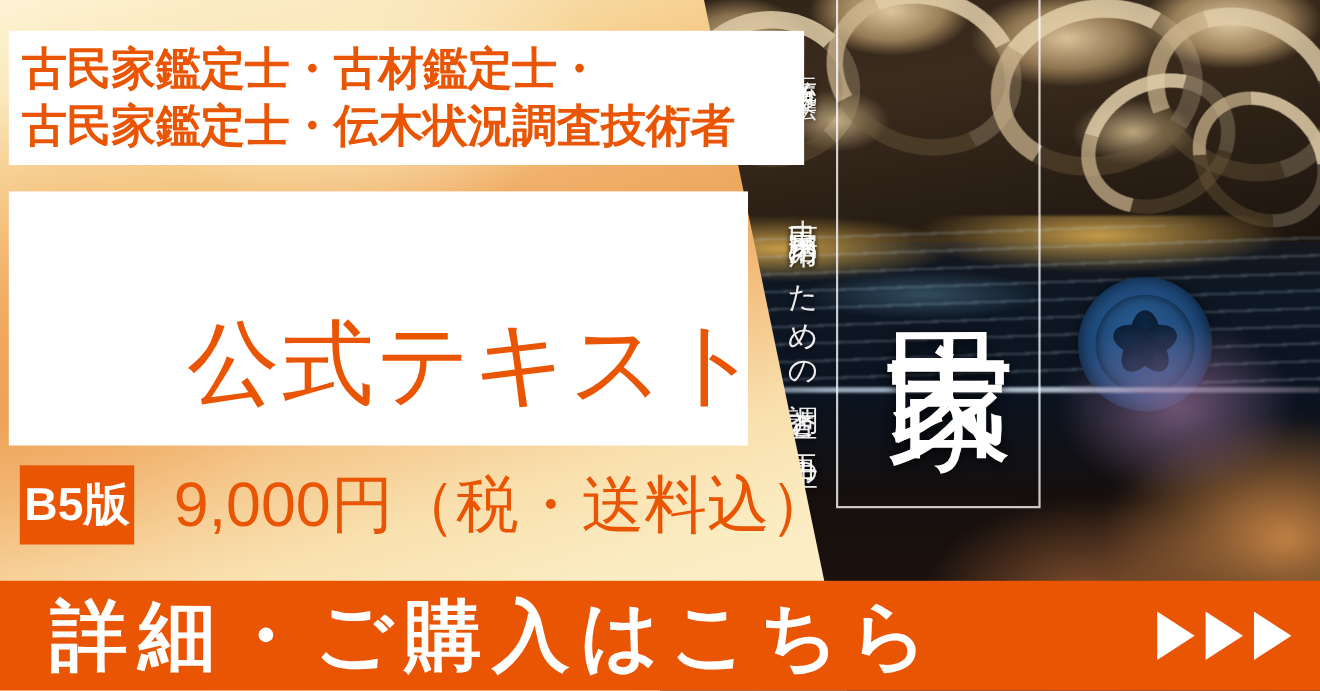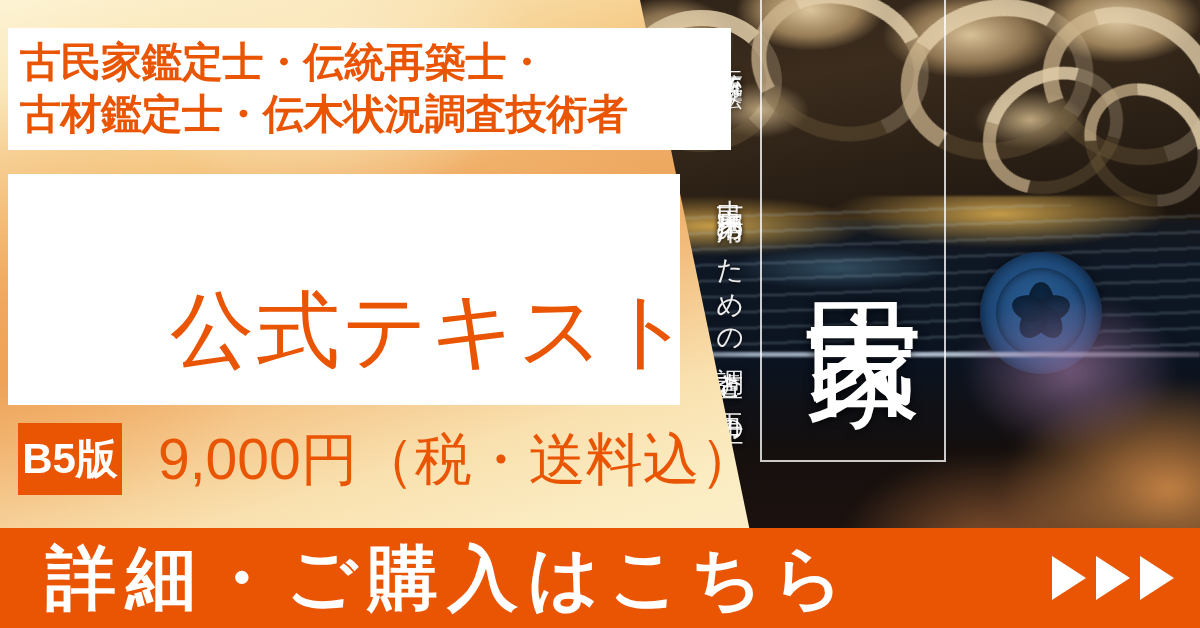--- a/index.html
+++ b/index.html
@@ -346,22 +346,22 @@
 
     <div class="cv-cap cv-cap-a">伝統再築法</div>
     <div class="cv-cap cv-cap-b">古民家活用のための調査と再生の</div>
   </div>
 
   <div class="left-bg"></div>
   <div class="left-bg-soft"></div>
 
   <div class="panel-top"></div>
   <div class="qual">
-    <div>古民家鑑定士・伝統再築士・</div>
-    <div>古材鑑定士・伝木状況調査技術者</div>
+    <div>古民家鑑定士・古材鑑定士・</div>
+    <div>古民家鑑定士・伝木状況調査技術者</div>
   </div>
 
   <div class="panel-head"></div>
   <div class="head-l2">公式テキスト</div>
 
   <div class="size-badge">B5版</div>
   <div class="price">9,000円（税・送料込）</div>
 
   <div class="cta">
     <div class="cta-text">詳細・ご購入はこちら</div>

